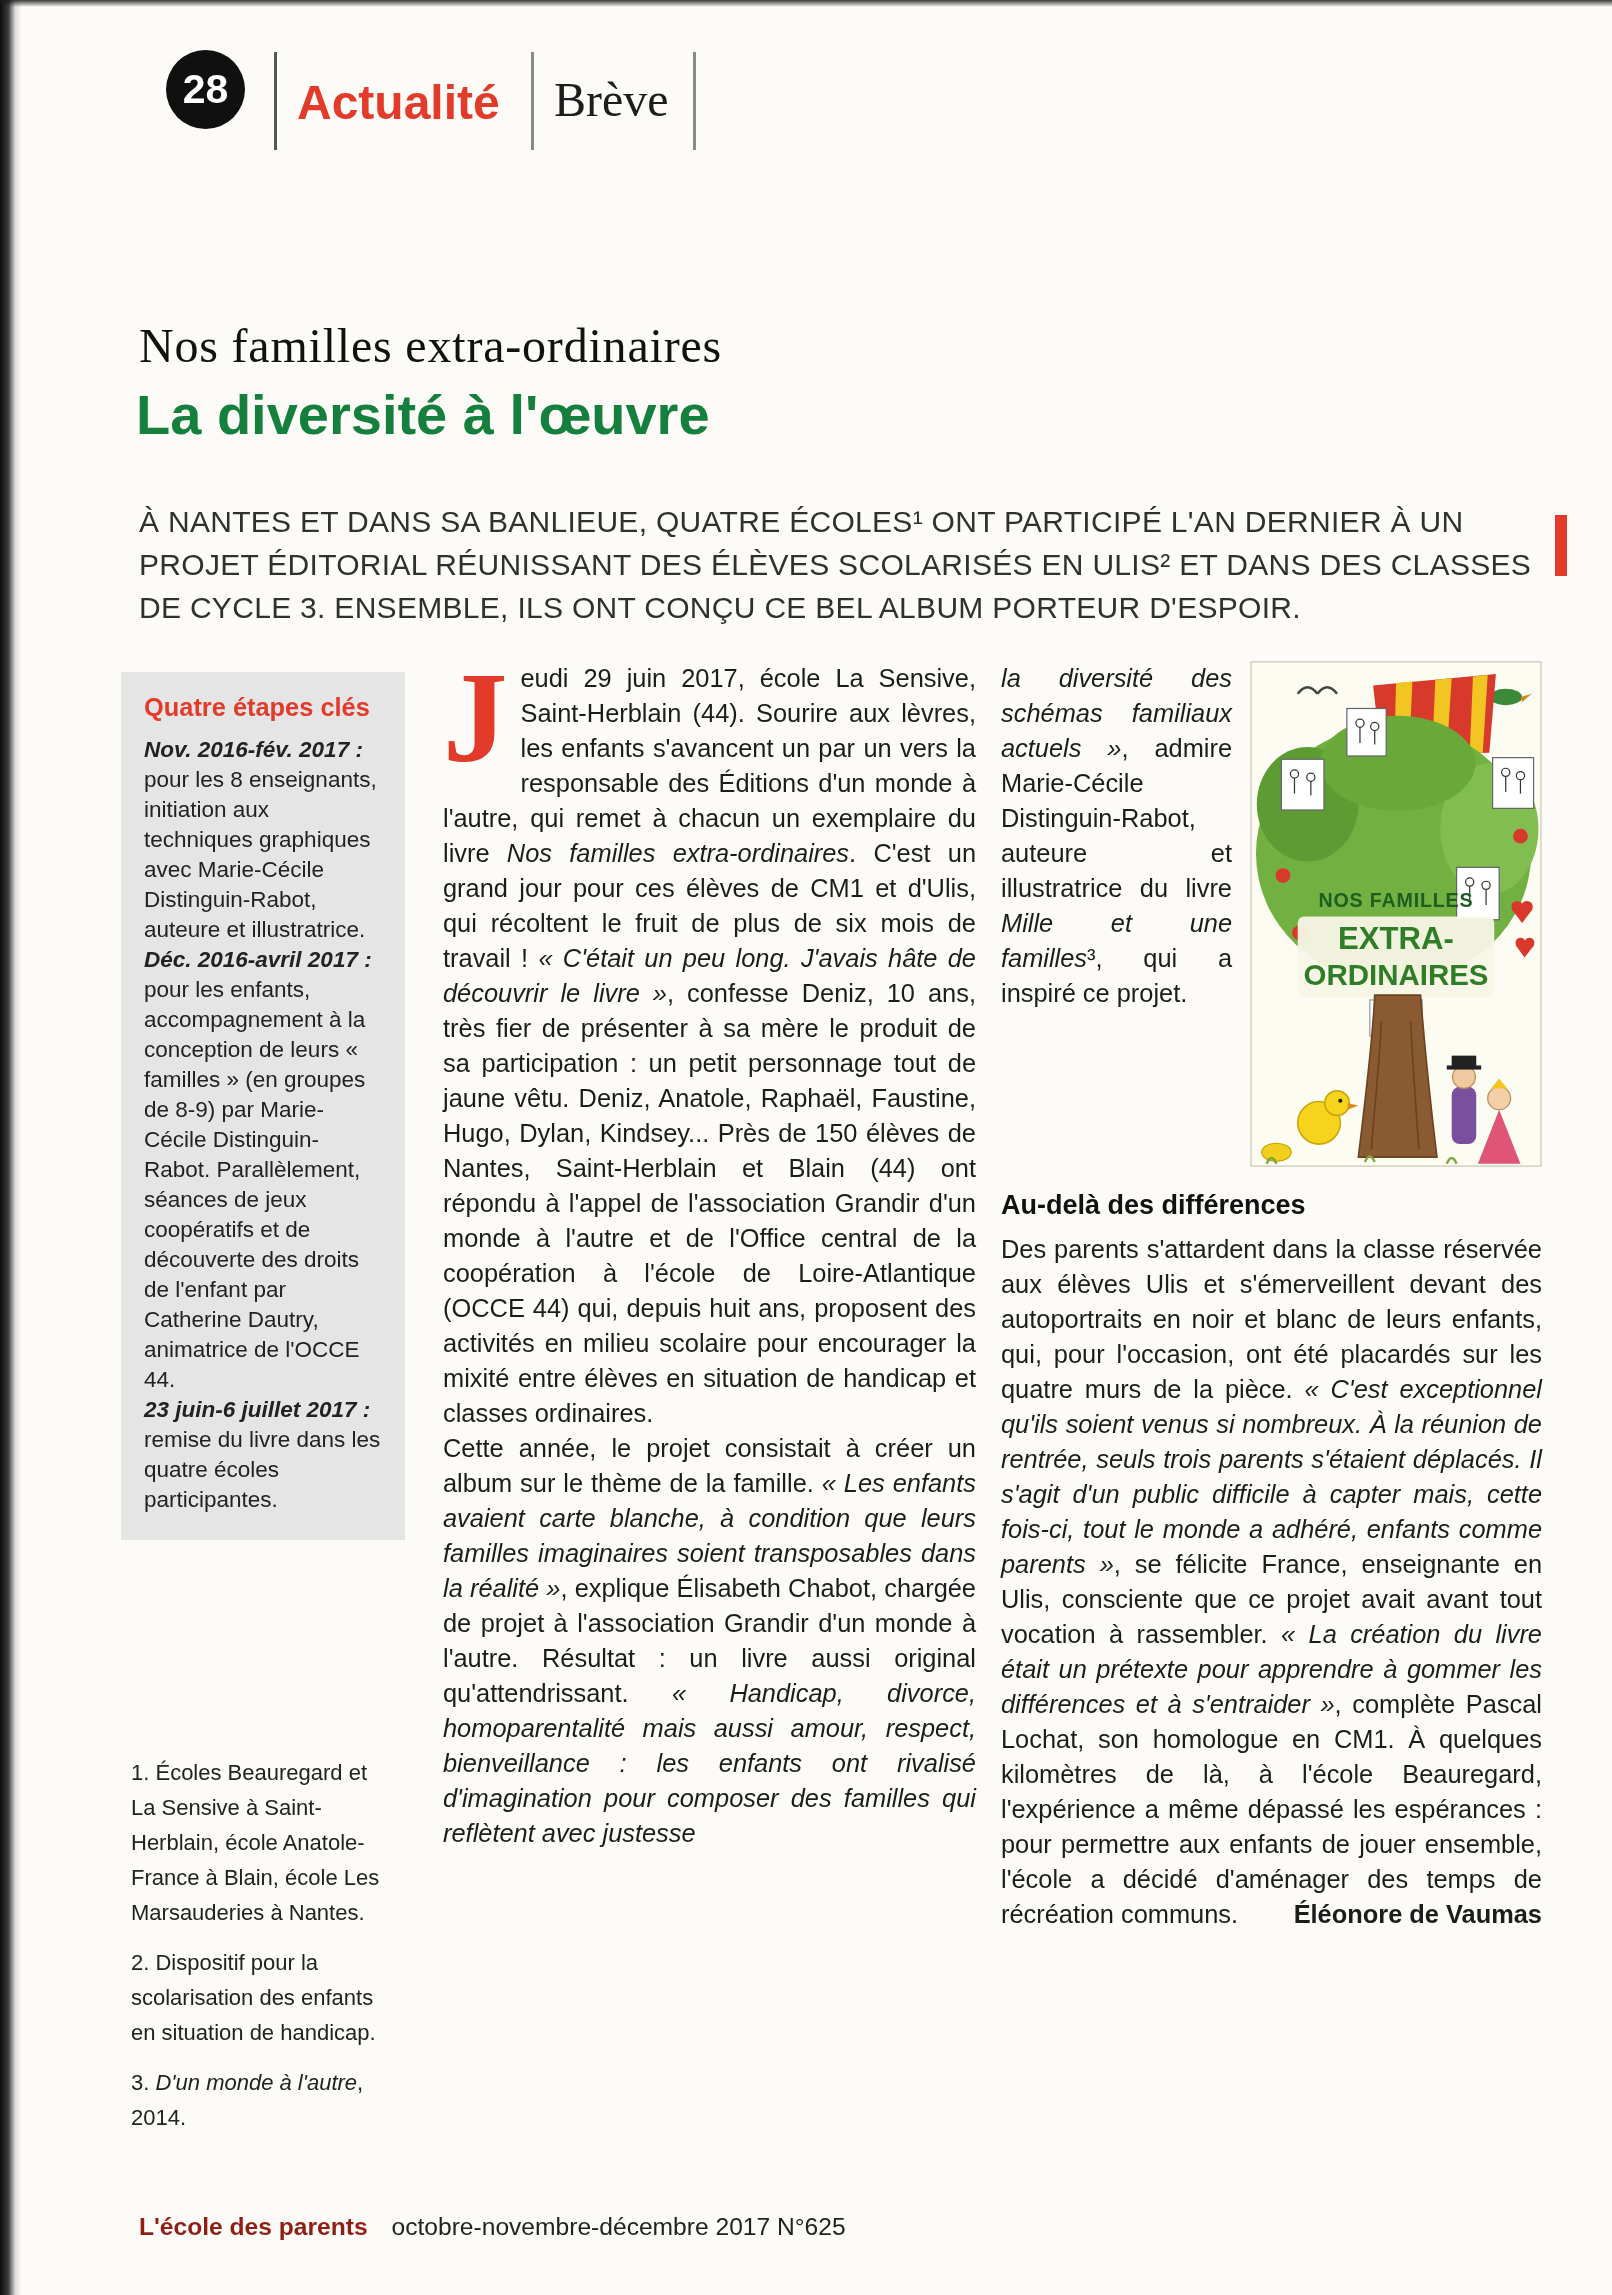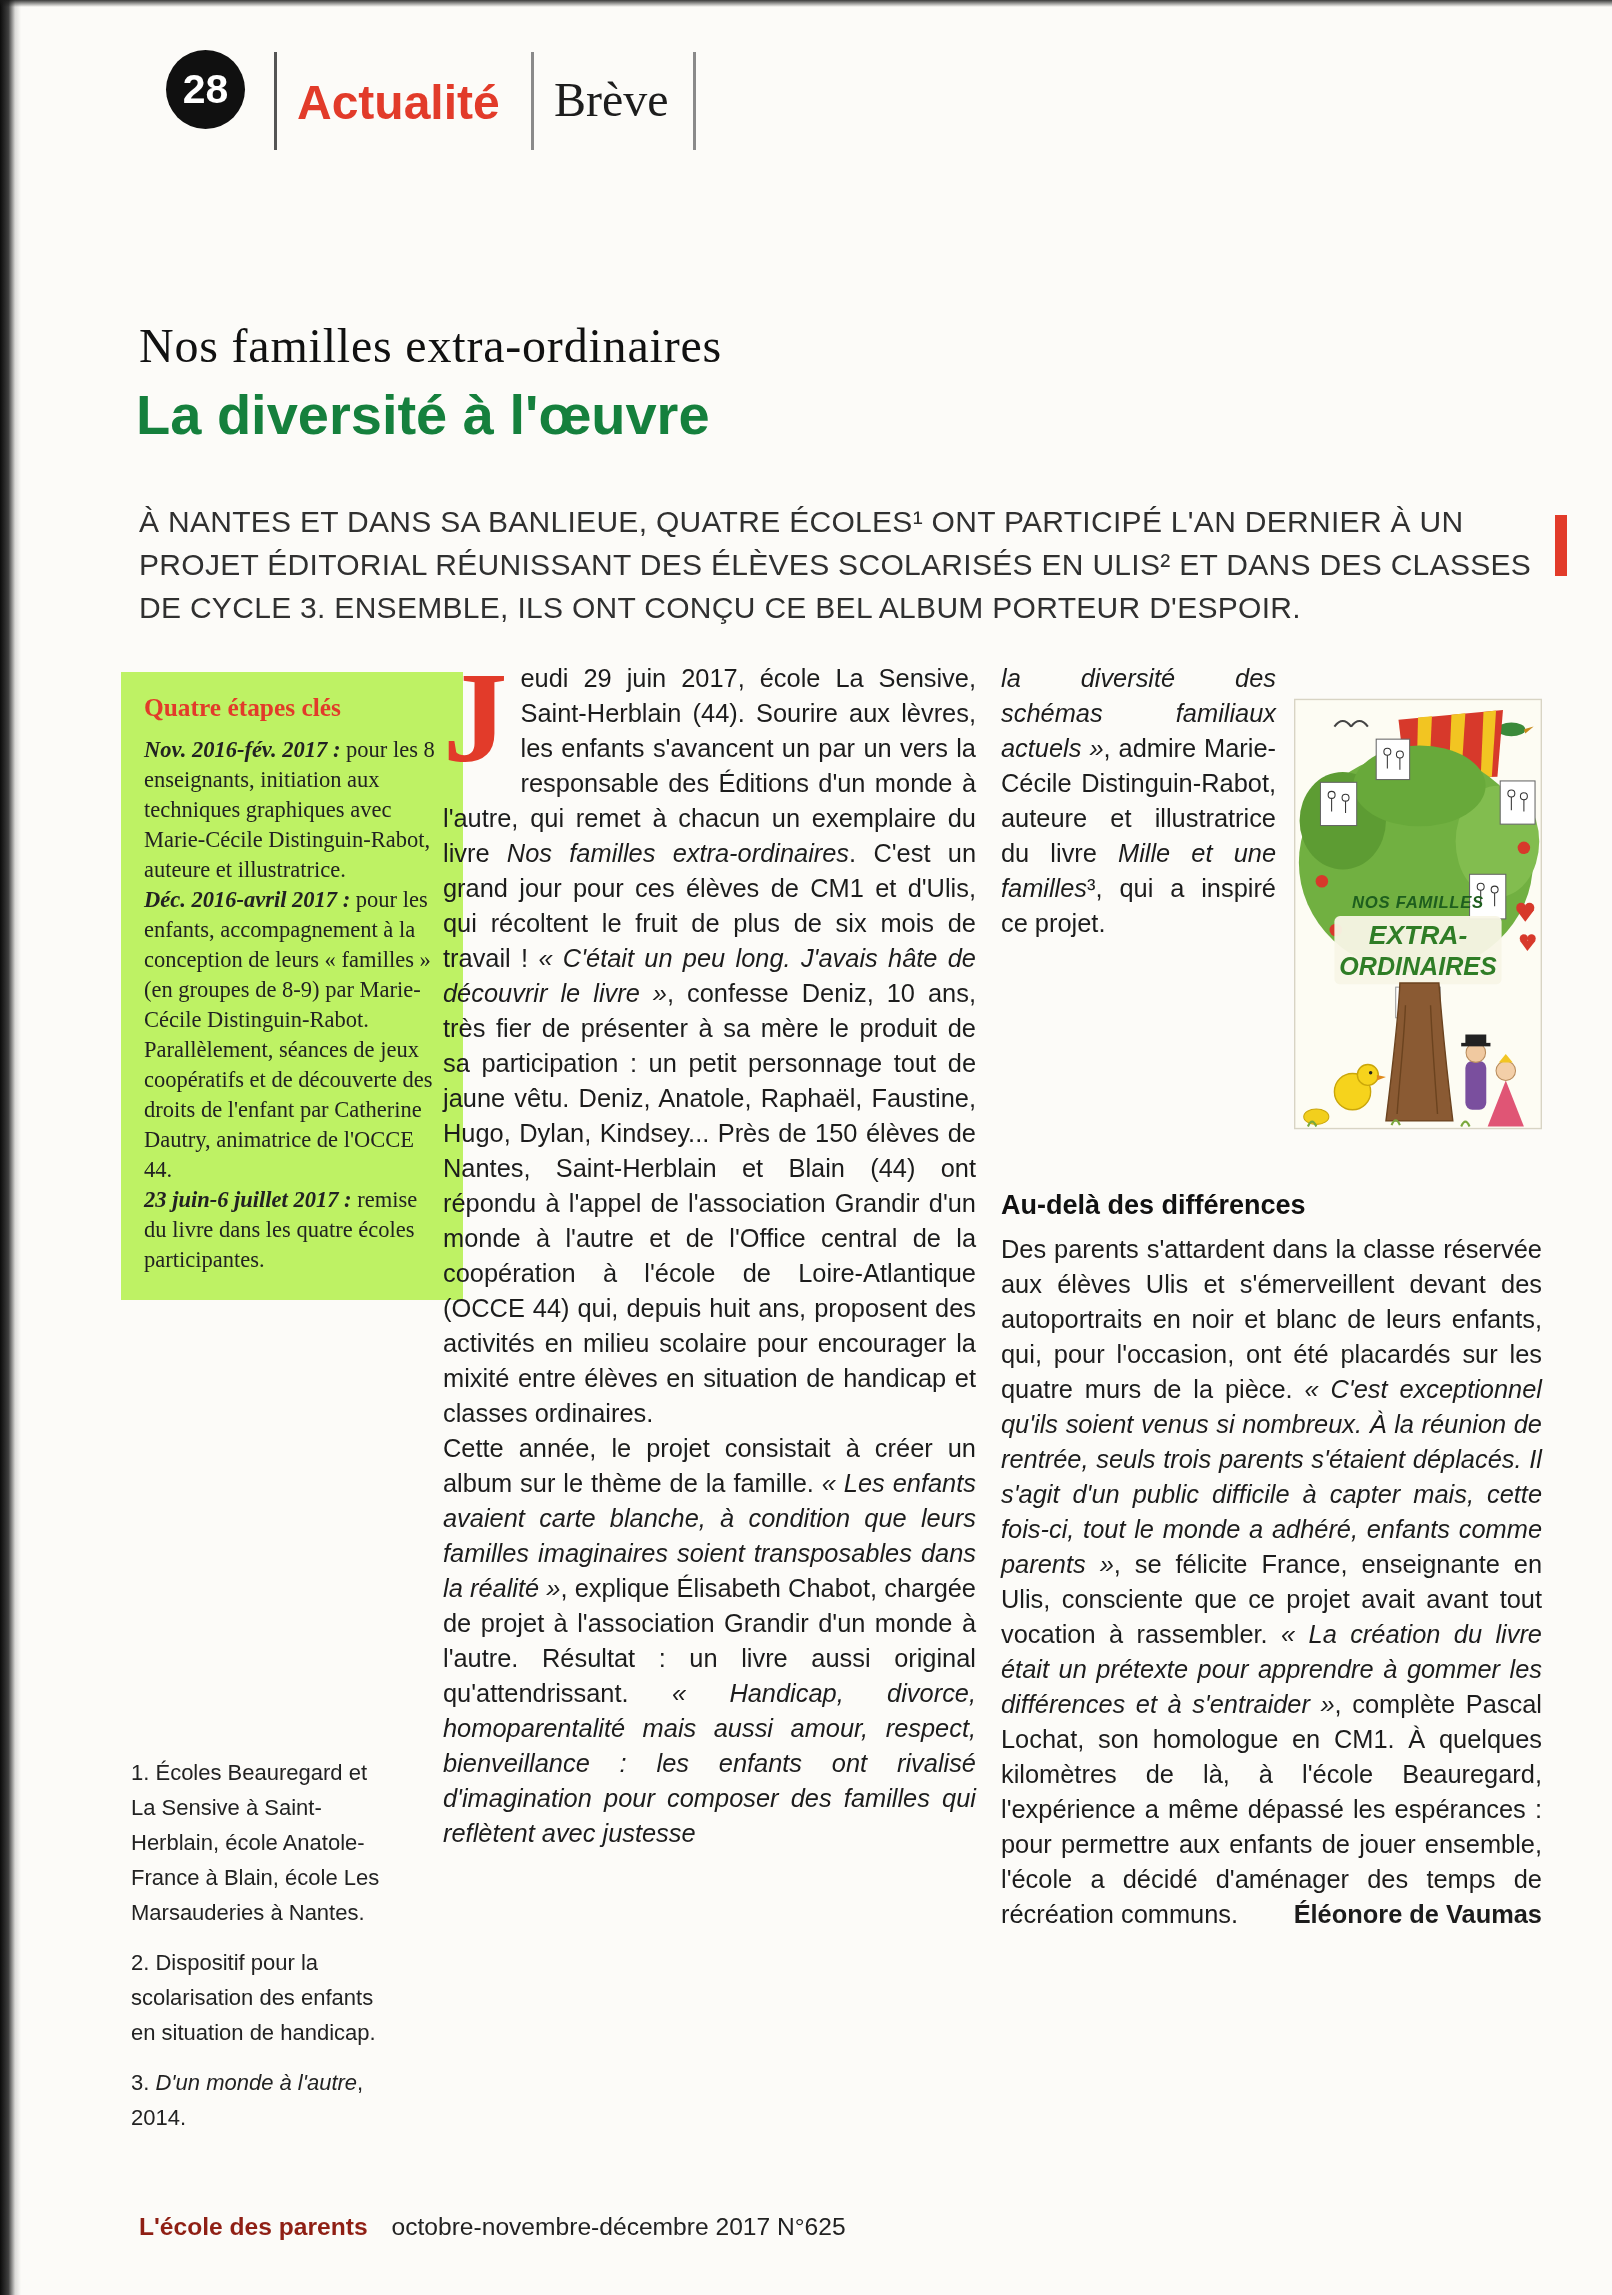--- a/index.html
+++ b/index.html
@@ -26,40 +26,40 @@
     font-size:48px;color:#1d1d1d;}
 
   
   .kicker{position:absolute;left:139px;top:318px;margin:0;font-family:"Liberation Serif",serif;
     font-weight:400;font-size:48px;letter-spacing:0.8px;color:#111;}
   .title{position:absolute;left:136px;top:382px;margin:0;font-size:56px;font-weight:bold;color:#15803d;}
   .standfirst{position:absolute;left:139px;top:500px;width:1397px;margin:0;
     font-size:30px;line-height:43px;letter-spacing:0.3px;color:#303030;}
 
   
-  .sidebar{position:absolute;left:121px;top:672px;width:342px;box-sizing:border-box;
-    padding:21px 23px 24.6px;background:#bef264;font-family:Liberation Serif, serif;}
+  .sidebar{position:absolute;left:121px;top:672px;width:284px;box-sizing:border-box;
+    padding:21px 23px 24.6px;background:#e5e5e5;}
   .sidebar h3{margin:0 0 13px;font-size:25.4px;color:#e23b2a;}
   .sb-entry{margin:0;font-size:22.5px;line-height:30px;color:#222;}
   .sb-date{font-weight:bold;font-style:italic;}
 
   
   .footnotes{position:absolute;left:131px;top:1755px;width:256px;}
   .footnotes p{margin:0 0 14.8px;font-size:22px;line-height:35px;color:#222;}
 
   
   .col{position:absolute;top:661px;}
   .col1{left:443px;width:533px;}
   .col2{left:1001px;width:541px;}
   .body{margin:0;font-size:25.4px;line-height:35px;text-align:justify;color:#1c1c1c;}
   .dropcap{float:left;font-family:"Liberation Serif",serif;font-weight:bold;color:#e23b2a;
     font-size:129px;line-height:98px;padding:8.2px 13px 0 0;}
 
   
-  .book{float:right;width:248px;height:506px;margin:0 0 18px 18px;font-style:italic;}
+  .book{float:right;width:292px;height:506px;margin:0 0 18px 18px;}
   .book svg{display:block;width:100%;height:100%;}
 
   .subhead{clear:both;margin:13px 0 11.5px;padding-top:4.9px;font-size:27px;font-weight:bold;color:#111;}
   .byline{font-weight:bold;float:right;margin-left:16.4px;}
 
   .red-mark{position:absolute;left:1555px;top:515px;width:11.5px;height:61px;background:#e23b2a;}
 
   
   .page-footer{position:absolute;left:139px;top:2213px;font-size:24.6px;}
   .mag-name{font-weight:bold;color:#8f1f14;}

